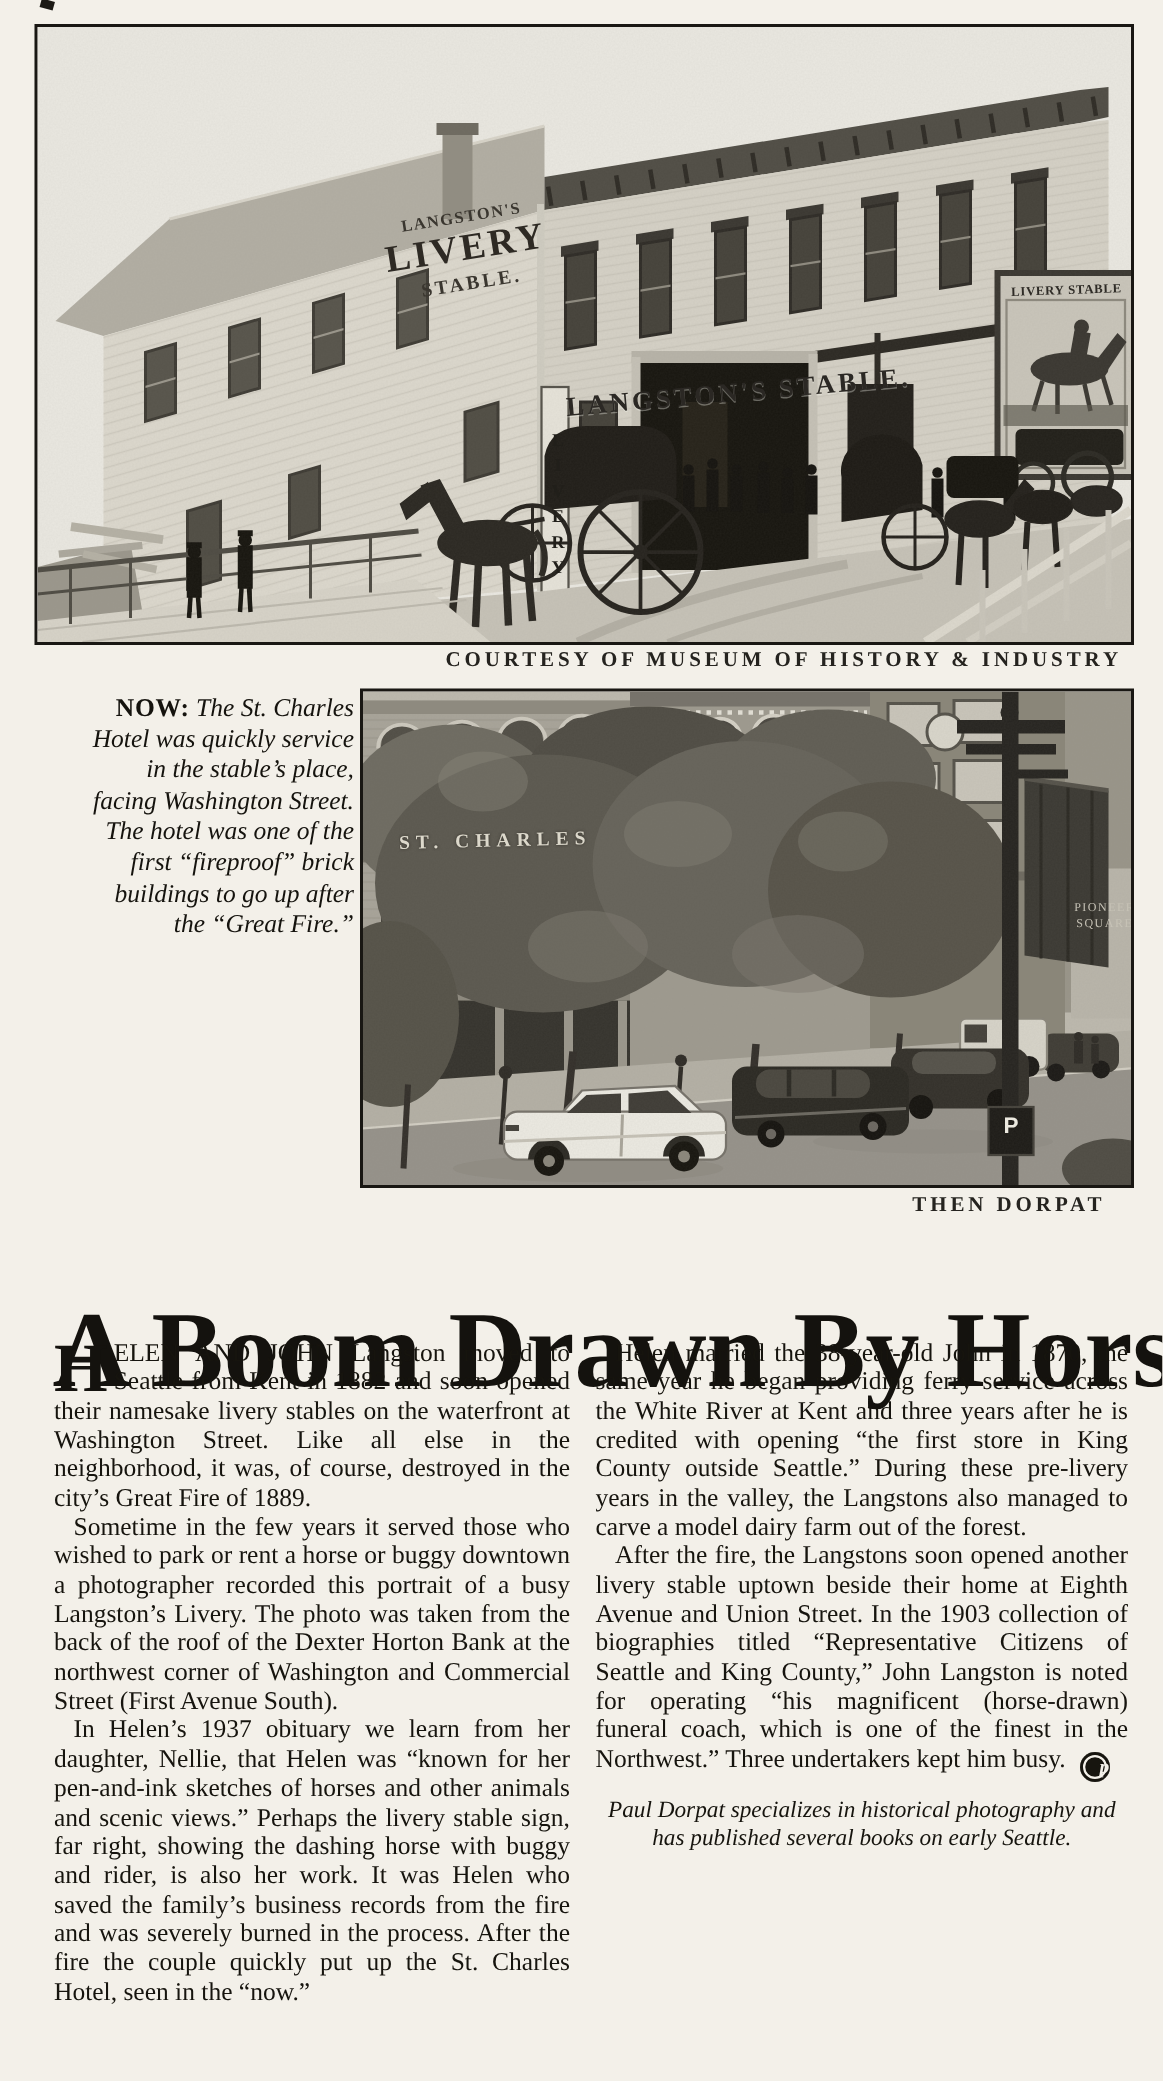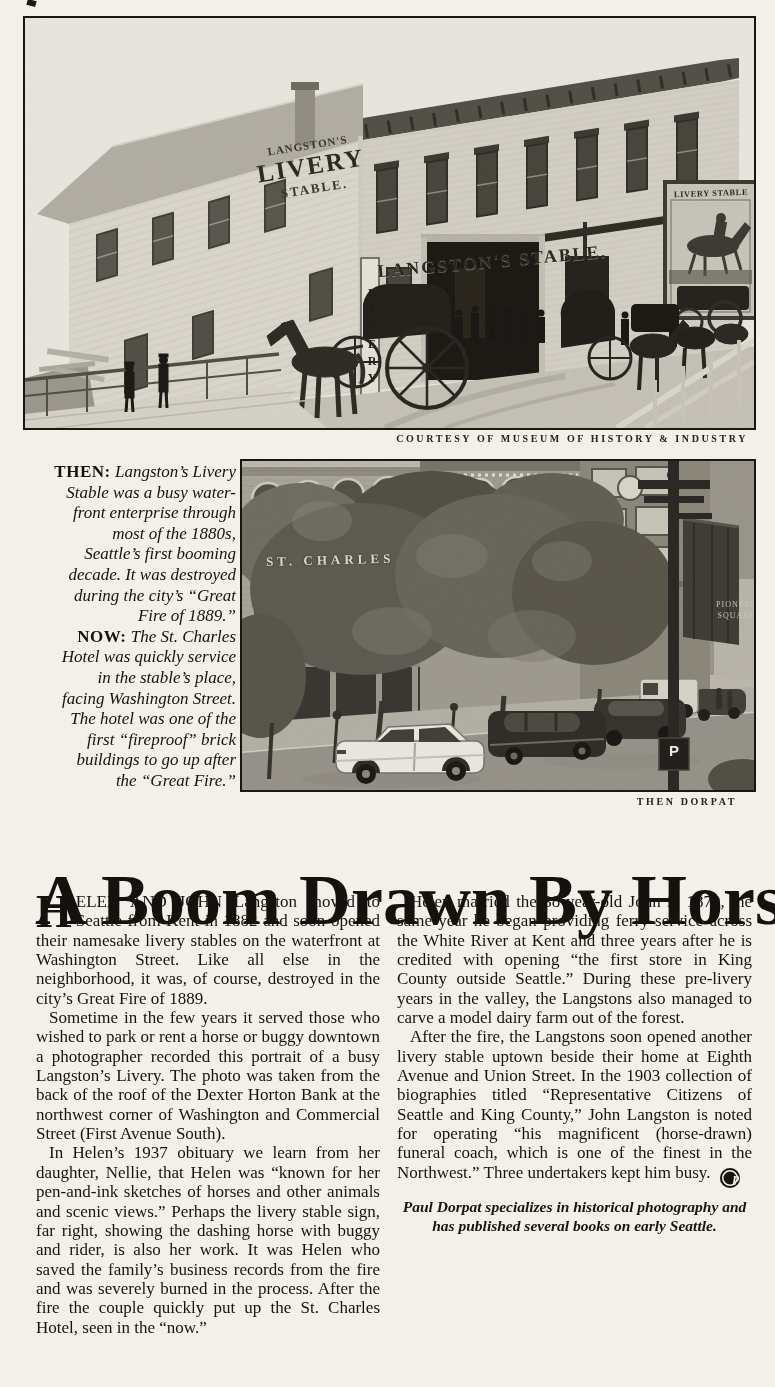--- a/index.html
+++ b/index.html
@@ -20,42 +20,42 @@
   .side-sign .s3{font-size:13px;font-weight:bold;letter-spacing:2px;color:#3a362f;margin-top:4px;}
   .front-sign{left:352px;top:234px;width:236px;font-size:18px;font-weight:bold;letter-spacing:2px;transform:rotate(-5deg);color:#2b2824;text-shadow:0 1px 0 rgba(250,248,240,.35);white-space:nowrap;}
   .corner-sign{left:337px;top:246px;height:146px;width:16px;writing-mode:vertical-rl;text-orientation:upright;font-size:12px;font-weight:bold;letter-spacing:3px;color:#211f1a;overflow:hidden;text-align:center;}
   .billboard-text{left:644px;top:171px;width:84px;text-align:center;font-size:8.5px;font-weight:bold;letter-spacing:.5px;color:#2e2b26;transform:rotate(-2deg);white-space:nowrap;overflow:hidden;}
   
   .hotel-sign{left:24px;top:92px;width:156px;font-size:13px;font-weight:bold;letter-spacing:4px;color:#dcd8cb;transform:rotate(-1.5deg);white-space:nowrap;overflow:hidden;text-shadow:0 0 2px rgba(40,38,33,.8);}
   .banner-text{left:468px;top:138px;width:53px;text-align:center;font-size:8px;letter-spacing:1px;color:#c6c2b6;white-space:pre-line;line-height:11px;}
   .p-sign{left:419px;top:282px;width:26px;text-align:center;font-size:15px;font-weight:bold;color:#ece9e0;font-family:"Liberation Sans",sans-serif;}
 
   
-  .photo-credit{position:absolute;font-weight:bold;font-size:10px;letter-spacing:2.6px;color:#25231f;}
+  .photo-credit{position:absolute;font-weight:bold;font-size:14px;letter-spacing:2.6px;color:#25231f;}
   .credit-then{top:433px;right:27px;}
   .credit-now{top:796px;right:38px;}
 
   
   .caption-block{position:absolute;left:10px;top:462px;width:226px;text-align:right;font-style:italic;font-size:17px;line-height:20.6px;color:#15130e;}
   .caption-block p{margin:0;}
   .cap-label{font-style:normal;font-weight:bold;letter-spacing:.5px;}
   .cap-lines{white-space:pre-line;}
 
   
   .headline{position:absolute;left:35px;top:820px;font-size:72px;line-height:64px;font-weight:bold;color:#14120e;white-space:nowrap;letter-spacing:0;}
 
   
   .col{position:absolute;top:892px;text-align:justify;font-size:17px;line-height:19.35px;color:#16140e;}
   .col1{left:36px;width:344px;}
   .col2{left:397px;width:355px;}
   .col p{margin:0;}
   .col p.ind{text-indent:13px;}
   .dropcap{float:left;font-size:46px;line-height:37px;font-weight:bold;padding:1px 4px 0 0;color:#14120e;}
   .endmark{display:inline-block;width:20px;height:20px;border-radius:50%;background:#17150f;color:#f3f0e9;text-align:center;line-height:20px;font-size:13px;font-style:italic;font-weight:bold;box-shadow:inset 0 0 0 2px #17150f, inset 0 0 0 3.5px #f3f0e9;vertical-align:-4px;margin-left:5px;}
-  .bio{margin-top:9px !important;text-align:center;font-weight:bold;font-style:italic;font-size:15.5px;line-height:19px;white-space:pre-line;text-indent:0 !important;}
+  .bio{margin-top:9px !important;text-align:center;font-weight:normal;font-style:italic;font-size:15.5px;line-height:19px;white-space:pre-line;text-indent:0 !important;}
 
   .speck{position:absolute;left:27px;top:0;width:9px;height:6px;background:#1c1a15;transform:rotate(15deg);}
 </style>
 </head>
 <body>
 
 <div class="page">
 
   <div class="speck"></div>
 
@@ -292,28 +292,20 @@
       <div class="s3">STABLE.</div>
     </span>
     <span class="sign front-sign">LANGSTON'S STABLE.</span>
     <span class="sign corner-sign">LIVERY</span>
     <span class="sign billboard-text">LIVERY STABLE</span>
   </div>
 
   <div class="photo-credit credit-then">COURTESY OF MUSEUM OF HISTORY &amp; INDUSTRY</div>
 
   <div class="caption-block">
-    <p><b class="cap-label">THEN:</b> <span class="cap-lines">Langston’s Livery
-Stable was a busy water-
-front enterprise through
-most of the 1880s,
-Seattle’s first booming
-decade. It was destroyed
-during the city’s “Great
-Fire of 1889.”</span></p>
     <p><b class="cap-label">NOW:</b> <span class="cap-lines">The St. Charles
 Hotel was quickly service
 in the stable’s place,
 facing Washington Street.
 The hotel was one of the
 first “fireproof” brick
 buildings to go up after
 the “Great Fire.”</span></p>
   </div>
 

